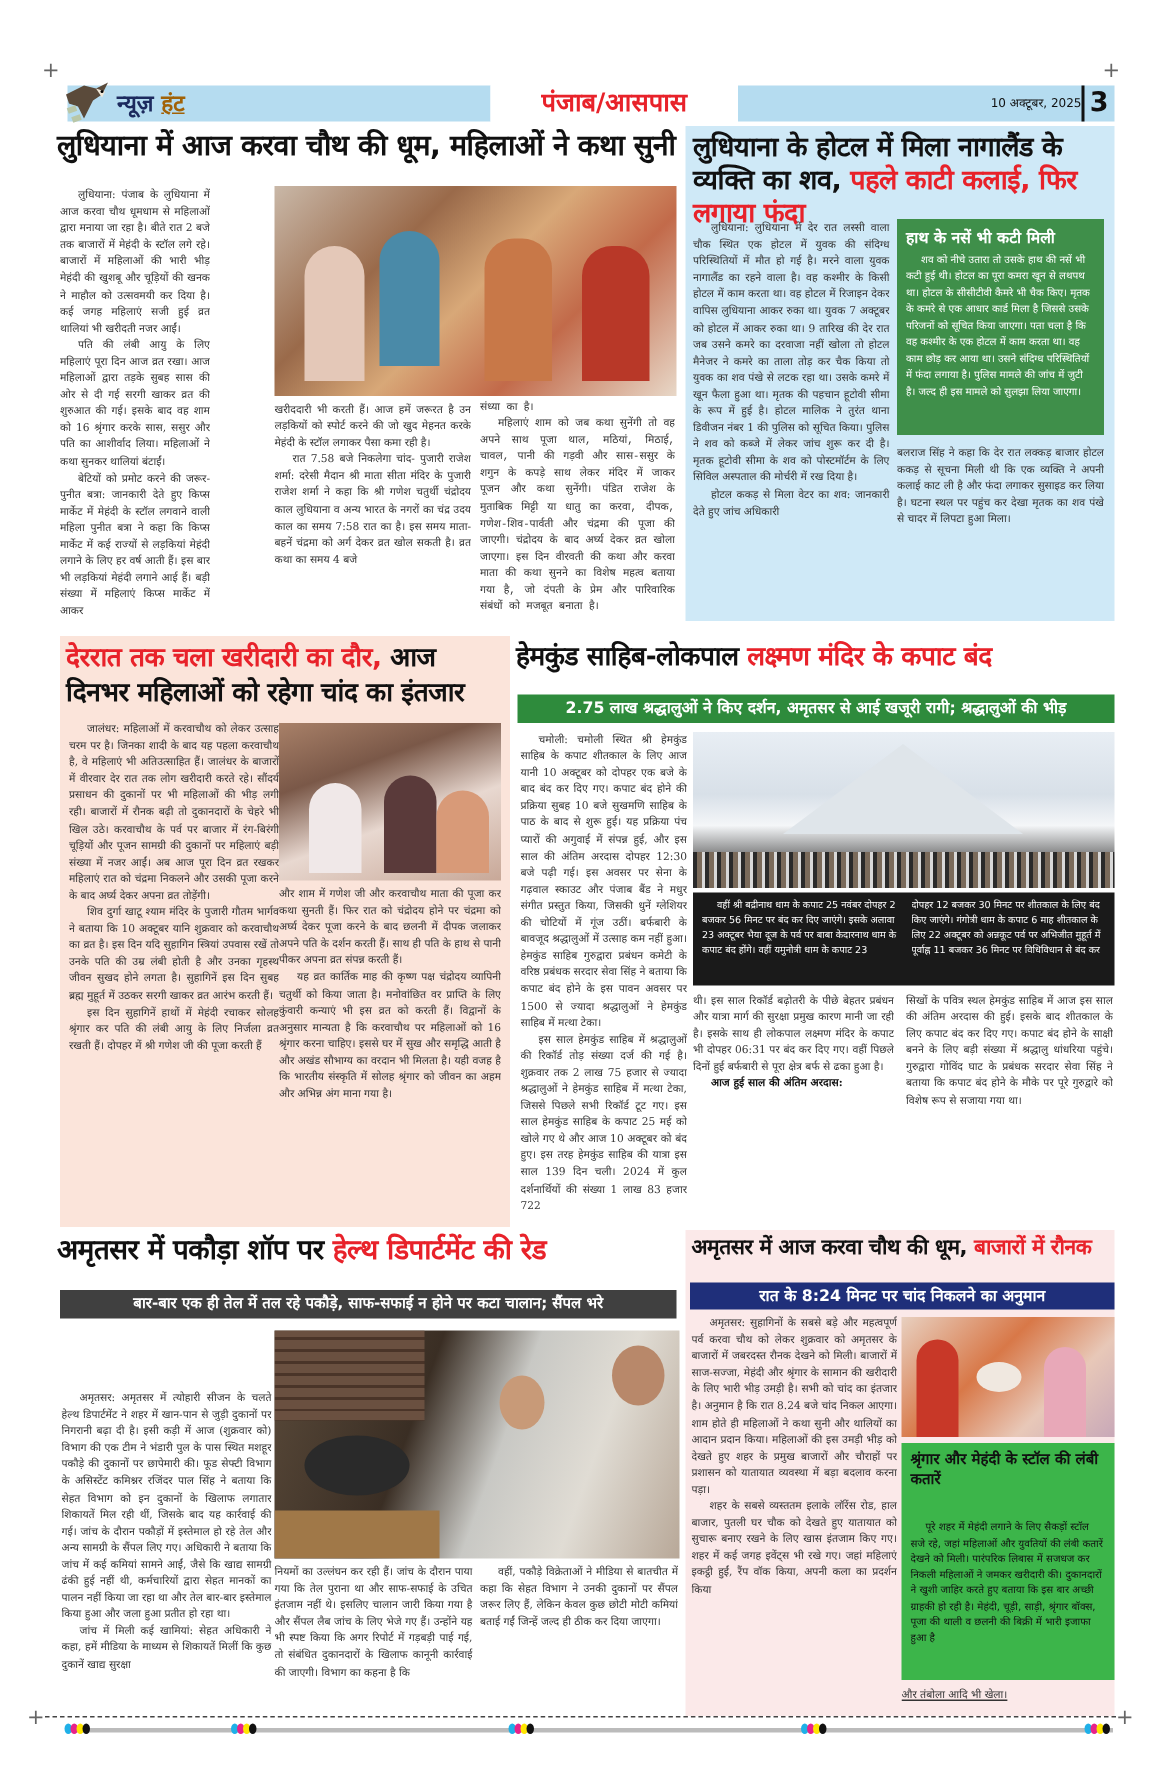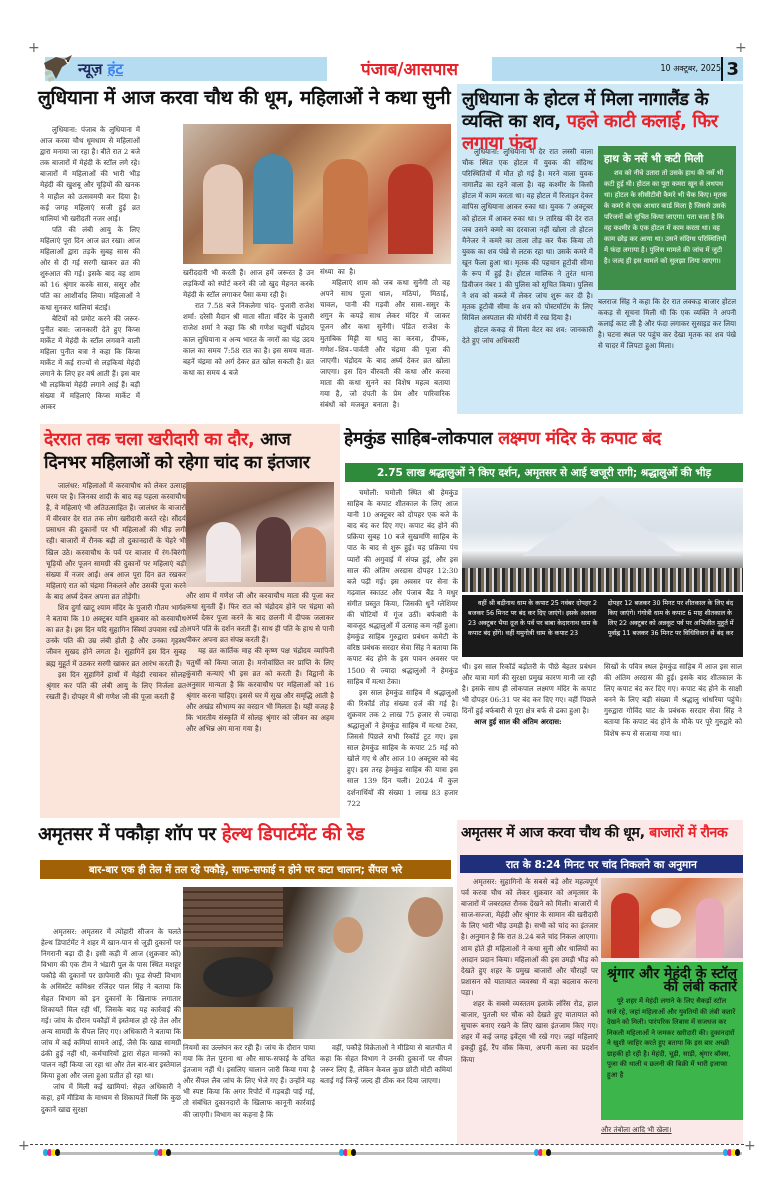--- a/index.html
+++ b/index.html
@@ -7,21 +7,21 @@
   body { position: relative; font-family: "DejaVu Sans", sans-serif; color: #222; }
   .abs { position: absolute; }
   .crop { position: absolute; font-size: 14px; color: #666; line-height: 14px; }
   .masthead { position: absolute; left: 30px; top: 57px; width: 713px; height: 24px; }
   .mh-left { position: absolute; left: 15px; top: 0; width: 282px; height: 24px; background: #b5dcf0; }
   .mh-center { position: absolute; left: 297px; top: 0; width: 165px; height: 24px; background: #fff; text-align: center; font-weight: bold; font-size: 17px; color: #e8222a; line-height: 24px; }
   .mh-right { position: absolute; left: 462px; top: 0; width: 251px; height: 24px; background: #b5dcf0; }
   .logo-bird { position: absolute; left: 12px; top: -4px; width: 34px; height: 30px; }
   .logo-text { position: absolute; left: 48px; top: 2px; font-weight: bold; font-size: 15px; line-height: 20px; }
   .logo-text .a { color: #1c2a5e; }
-  .logo-text .b { color: #3b82f6; text-decoration: underline; }
+  .logo-text .b { color: #a16207; text-decoration: underline; }
   .mh-date { position: absolute; right: 22px; top: 5px; font-size: 8px; color: #111; text-align: right; }
   .mh-pageno { position: absolute; right: 4px; top: 0; font-size: 18px; font-weight: bold; color: #111; border-left: 2px solid #111; padding-left: 3px; line-height: 24px; }
   .headline { font-weight: bold; color: #111; line-height: 1.15; letter-spacing: -0.3px; }
   .red { color: #e8222a; }
   .body-text { font-family: "DejaVu Serif", serif; font-size: 7.1px; line-height: 11.1px; color: #333; text-align: justify; overflow: hidden; }
   .body-text p { text-indent: 12px; }
   .photo { position: absolute; overflow: hidden; }
   .sub-banner { position: absolute; color: #fff; font-weight: bold; text-align: center; }
   .box-text { font-family: "DejaVu Sans", sans-serif; font-size: 6.8px; line-height: 11px; overflow: hidden; }
   .regbar { position: absolute; left: 44px; top: 1152px; width: 698px; height: 3px; background: #bbb; }
@@ -135,21 +135,21 @@
 <div class="abs body-text" style="left:462px;top:661px;width:134px;height:150px;">
   <p style="text-indent:0">थी। इस साल रिकॉर्ड बढ़ोतरी के पीछे बेहतर प्रबंधन और यात्रा मार्ग की सुरक्षा प्रमुख कारण मानी जा रही है। इसके साथ ही लोकपाल लक्ष्मण मंदिर के कपाट भी दोपहर 06:31 पर बंद कर दिए गए। वहीं पिछले दिनों हुई बर्फबारी से पूरा क्षेत्र बर्फ से ढका हुआ है।</p>
   <p style="font-weight:bold;color:#111;">आज हुई साल की अंतिम अरदास:</p>
 </div>
 <div class="abs body-text" style="left:604px;top:661px;width:138px;height:150px;">सिखों के पवित्र स्थल हेमकुंड साहिब में आज इस साल की अंतिम अरदास की हुई। इसके बाद शीतकाल के लिए कपाट बंद कर दिए गए। कपाट बंद होने के साक्षी बनने के लिए बड़ी संख्या में श्रद्धालु धांधरिया पहुंचे। गुरुद्वारा गोविंद घाट के प्रबंधक सरदार सेवा सिंह ने बताया कि कपाट बंद होने के मौके पर पूरे गुरुद्वारे को विशेष रूप से सजाया गया था।</div>
 
 <div class="abs headline" style="left:38px;top:823px;width:415px;font-size:18.5px;">
   <span>अमृतसर में पकौड़ा शॉप पर</span>
   <span class="red">हेल्थ डिपार्टमेंट की रेड</span>
 </div>
-<div class="sub-banner" style="left:40px;top:860px;width:411px;height:19px;background:#a16207;font-size:10px;line-height:19px;">बार-बार एक ही तेल में तल रहे पकौड़े, साफ-सफाई न होने पर कटा चालान; सैंपल भरे</div>
+<div class="sub-banner" style="left:40px;top:860px;width:411px;height:19px;background:#404040;font-size:10px;line-height:19px;">बार-बार एक ही तेल में तल रहे पकौड़े, साफ-सफाई न होने पर कटा चालान; सैंपल भरे</div>
 <div class="abs body-text" style="left:41px;top:926px;width:140px;height:260px;">
   <p>अमृतसर: अमृतसर में त्योहारी सीजन के चलते हेल्थ डिपार्टमेंट ने शहर में खान-पान से जुड़ी दुकानों पर निगरानी बढ़ा दी है। इसी कड़ी में आज (शुक्रवार को) विभाग की एक टीम ने भंडारी पुल के पास स्थित मशहूर पकौड़े की दुकानों पर छापेमारी की। फूड सेफ्टी विभाग के असिस्टेंट कमिश्नर रजिंदर पाल सिंह ने बताया कि सेहत विभाग को इन दुकानों के खिलाफ लगातार शिकायतें मिल रही थीं, जिसके बाद यह कार्रवाई की गई। जांच के दौरान पकौड़ों में इस्तेमाल हो रहे तेल और अन्य सामग्री के सैंपल लिए गए। अधिकारी ने बताया कि जांच में कई कमियां सामने आईं, जैसे कि खाद्य सामग्री ढंकी हुई नहीं थी, कर्मचारियों द्वारा सेहत मानकों का पालन नहीं किया जा रहा था और तेल बार-बार इस्तेमाल किया हुआ और जला हुआ प्रतीत हो रहा था।</p>
   <p>जांच में मिली कई खामियां: सेहत अधिकारी ने कहा, हमें मीडिया के माध्यम से शिकायतें मिलीं कि कुछ दुकानें खाद्य सुरक्षा</p>
 </div>
 <div class="photo" style="left:183px;top:887px;width:270px;height:152px;background:linear-gradient(110deg,#5a4a3a 0%,#3a2e24 35%,#c8c8c4 55%,#e0dcd4 75%,#b8a898 100%);">
   <div style="position:absolute;left:0;top:0;width:100px;height:60px;background:repeating-linear-gradient(0deg,#6a5040 0 6px,#4a3428 6px 8px);"></div>
   <div style="position:absolute;left:20px;top:70px;width:70px;height:40px;border-radius:50%;background:#2a2a2a;"></div>
   <div style="position:absolute;left:0;top:120px;width:110px;height:32px;background:#a07848;"></div>
   <div style="position:absolute;left:150px;top:30px;width:30px;height:36px;border-radius:50%;background:#c89a78;"></div>
   <div style="position:absolute;left:225px;top:10px;width:35px;height:40px;border-radius:50%;background:#b8886a;"></div>
@@ -168,21 +168,21 @@
 <div class="abs body-text" style="left:461px;top:876px;width:137px;height:265px;">
   <p>अमृतसर: सुहागिनों के सबसे बड़े और महत्वपूर्ण पर्व करवा चौथ को लेकर शुक्रवार को अमृतसर के बाजारों में जबरदस्त रौनक देखने को मिली। बाजारों में साज-सज्जा, मेहंदी और श्रृंगार के सामान की खरीदारी के लिए भारी भीड़ उमड़ी है। सभी को चांद का इंतजार है। अनुमान है कि रात 8.24 बजे चांद निकल आएगा। शाम होते ही महिलाओं ने कथा सुनी और थालियों का आदान प्रदान किया। महिलाओं की इस उमड़ी भीड़ को देखते हुए शहर के प्रमुख बाजारों और चौराहों पर प्रशासन को यातायात व्यवस्था में बड़ा बदलाव करना पड़ा।</p>
   <p>शहर के सबसे व्यस्ततम इलाके लॉरेंस रोड, हाल बाजार, पुतली घर चौक को देखते हुए यातायात को सुचारू बनाए रखने के लिए खास इंतजाम किए गए। शहर में कई जगह इवेंट्स भी रखे गए। जहां महिलाएं इकट्ठी हुईं, रैंप वॉक किया, अपनी कला का प्रदर्शन किया</p>
 </div>
 <div class="photo" style="left:601px;top:878px;width:142px;height:80px;background:linear-gradient(135deg,#e8d0c0 0%,#d87848 40%,#e8c8b8 70%,#c8a8b8 100%);">
   <div style="position:absolute;left:10px;top:15px;width:28px;height:65px;border-radius:14px 14px 0 0;background:#c83828;"></div>
   <div style="position:absolute;left:50px;top:30px;width:30px;height:20px;border-radius:50%;background:#f0e8e0;"></div>
   <div style="position:absolute;left:95px;top:20px;width:28px;height:60px;border-radius:14px 14px 0 0;background:#e8a8b8;"></div>
 </div>
 <div class="abs" style="left:601px;top:962px;width:142px;height:158px;background:#3cb54a;padding:5px 6px;">
-  <div style="color:#111;font-weight:bold;font-size:14px;line-height:13px;margin-bottom:3px;text-align:right;">श्रृंगार और मेहंदी के स्टॉल की लंबी कतारें</div>
+  <div style="color:#111;font-weight:bold;font-size:10px;line-height:13px;margin-bottom:20px;">श्रृंगार और मेहंदी के स्टॉल की लंबी कतारें</div>
   <div class="box-text" style="color:#111;height:118px;text-indent:10px;line-height:10.5px;">पूरे शहर में मेहंदी लगाने के लिए सैकड़ों स्टॉल सजे रहे, जहां महिलाओं और युवतियों की लंबी कतारें देखने को मिली। पारंपरिक लिबास में सजधज कर निकली महिलाओं ने जमकर खरीदारी की। दुकानदारों ने खुशी जाहिर करते हुए बताया कि इस बार अच्छी ग्राहकी हो रही है। मेहंदी, चूड़ी, साड़ी, श्रृंगार बॉक्स, पूजा की थाली व छलनी की बिक्री में भारी इजाफा हुआ है</div>
 </div>
 <div class="abs body-text" style="left:601px;top:1124px;width:142px;height:14px;text-decoration:underline;">और तंबोला आदि भी खेला।</div>
 
 <div class="abs" style="left:30px;top:1144px;width:714px;border-top:1px dashed #444;"></div>
 <div class="regbar"></div>
 <div class="dots" style="left:43px;">
     <span class="dot" style="background:#1fb0e8"></span>
     <span class="dot" style="background:#e8228a"></span>
     <span class="dot" style="background:#ffe500"></span>

